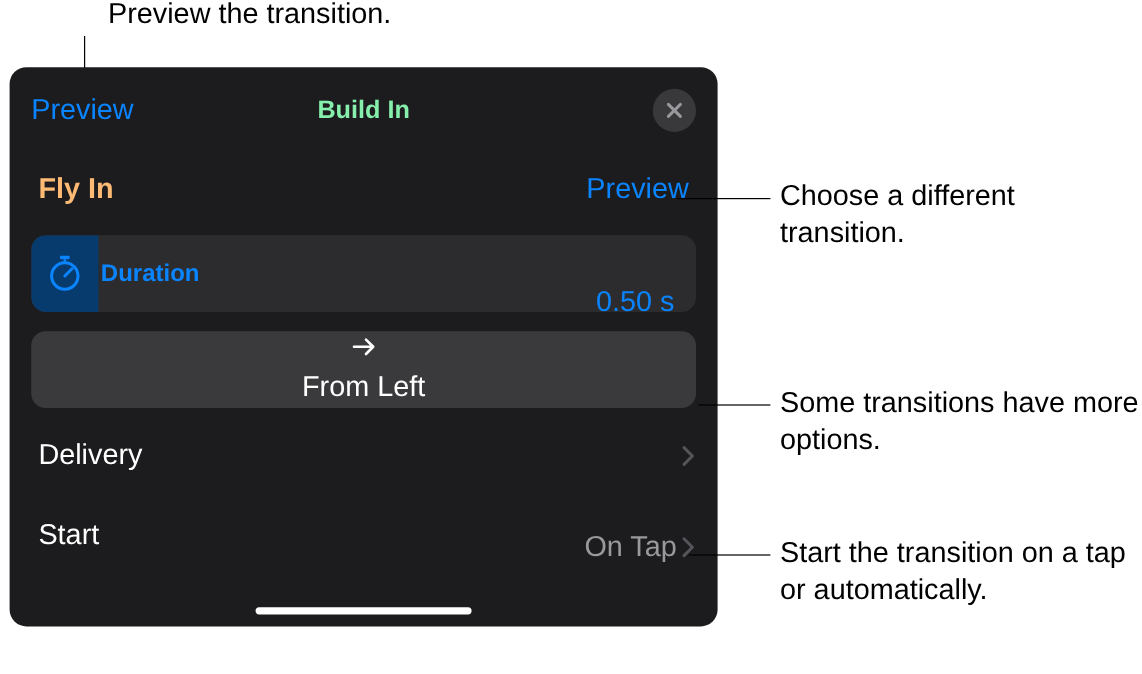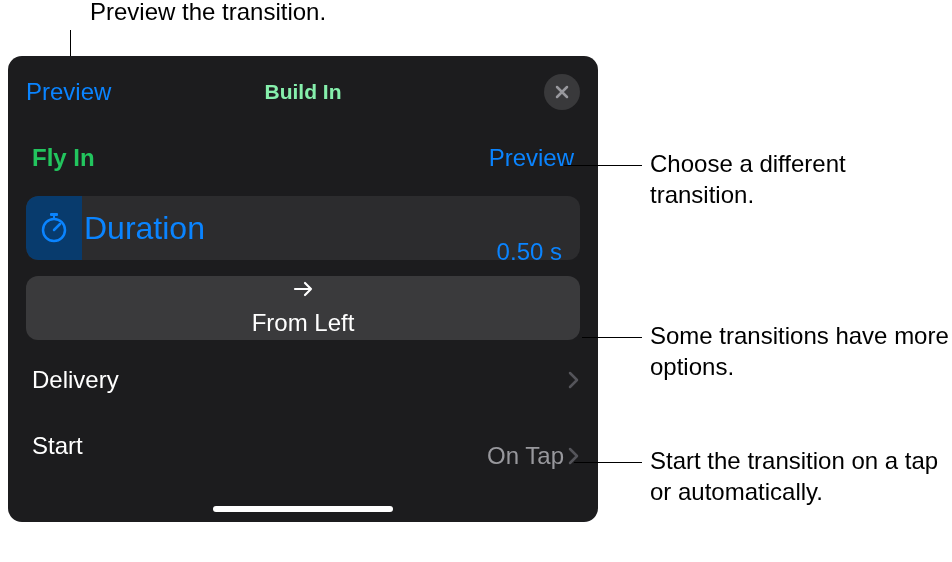--- a/index.html
+++ b/index.html
@@ -56,21 +56,21 @@
       width: 16px;
       height: 16px;
     }
     .transition-row {
       display: flex;
       align-items: center;
       justify-content: space-between;
       padding: 24px 24px 18px 24px;
     }
     .transition-name {
-      color: #22c55e;
+      color: #fdba74;
       font-size: 24px;
       font-weight: 600;
     }
     .change-btn {
       color: #0a84ff;
       font-size: 24px;
       font-weight: 400;
     }
     .duration-row {
       margin: 6px 18px 0 18px;
@@ -93,24 +93,25 @@
     }
     .duration-icon {
       position: relative;
       z-index: 1;
       margin-left: 14px;
       display: flex;
       align-items: center;
     }
     .duration-label {
       color: #0a84ff;
-      font-size: 32px;
+      font-size: 20px;
       margin-left: 16px;
       position: relative;
       z-index: 1;
+      font-weight: bold;
     }
     .duration-value {
       color: #0a84ff;
       font-size: 24px;
       margin-left: auto;
       margin-right: 18px;
       position: relative;
       z-index: 1;
       margin-top: 47px;
     }

